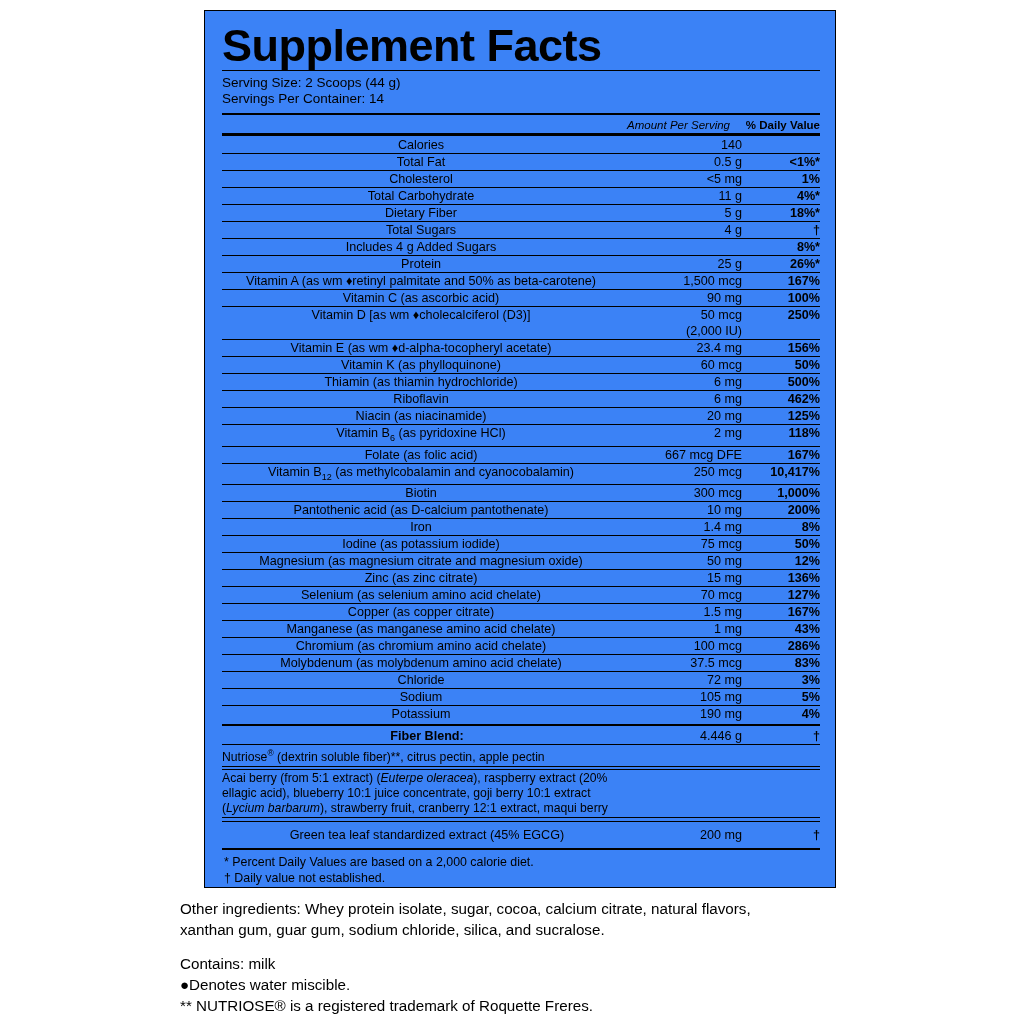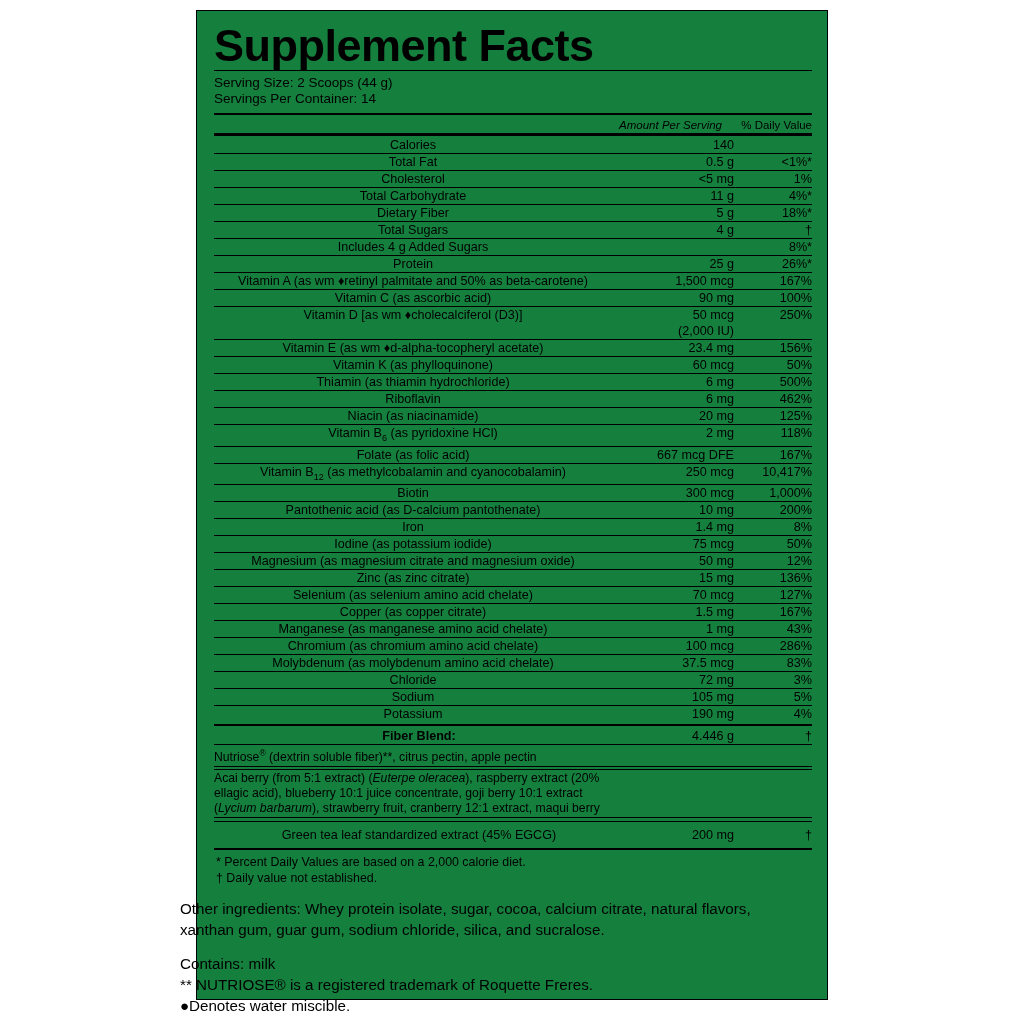--- a/index.html
+++ b/index.html
@@ -16,27 +16,27 @@
   }
   #page {
     position: relative;
     width: 1024px;
     height: 1024px;
     background: #fff;
     box-sizing: border-box;
   }
   .panel {
     position: absolute;
-    left: 196px;
+    left: 204px;
     top: 10px;
     width: 632px;
-    height: 990px;
+    height: 878px;
     border: 1px solid #000;
     box-sizing: border-box;
-    background: #15803d;
+    background: #3b82f6;
   }
   .inner {
     position: absolute;
     left: 17px;
     top: 12px;
     width: 598px;
   }
   .sf-title {
     font-size: 45px;
     font-weight: bold;
@@ -65,21 +65,21 @@
     line-height: 14px;
   }
   table.facts td {
     padding: 1px 0 1px 0;
     vertical-align: top;
     border-bottom: 1px solid #000;
   }
   table.facts tr.nb td { border-bottom: none; }
   td.name { text-align: center; padding-left: 2px; }
   td.amt { text-align: right; width: 110px; white-space: nowrap; padding-right: 34px; }
-  td.dv  { text-align: right; width: 78px; white-space: nowrap; padding-right: 4px; }
+  td.dv  { text-align: right; width: 78px; white-space: nowrap; padding-right: 4px; font-weight: bold; }
   .hdr td {
     border-bottom: none;
     font-size: 11.5px;
     padding-bottom: 2px;
   }
   .hdr td.amt { text-align: right; padding-right: 12px; font-style: italic; }
   .hdr td.dv { text-align: right; padding-right: 0px; }
   .indent1 { padding-left: 20px; }
   .indent2 { padding-left: 38px; }
   .bold { font-weight: bold; }
@@ -362,17 +362,17 @@
       </div>
 
     </div>
   </div>
 
   <div class="other">
     <p>Other ingredients: Whey protein isolate, sugar, cocoa, calcium citrate, natural flavors,</p>
     <p>xanthan gum, guar gum, sodium chloride, silica, and sucralose.</p>
     <div class="gap"></div>
     <p>Contains: milk</p>
+    <p><span class="drop">●</span><span>Denotes water miscible.</span></p>
     <p>** NUTRIOSE® is a registered trademark of Roquette Freres.</p>
-    <p><span class="drop">●</span><span>Denotes water miscible.</span></p>
   </div>
 
 </div>
 
 </body></html>

